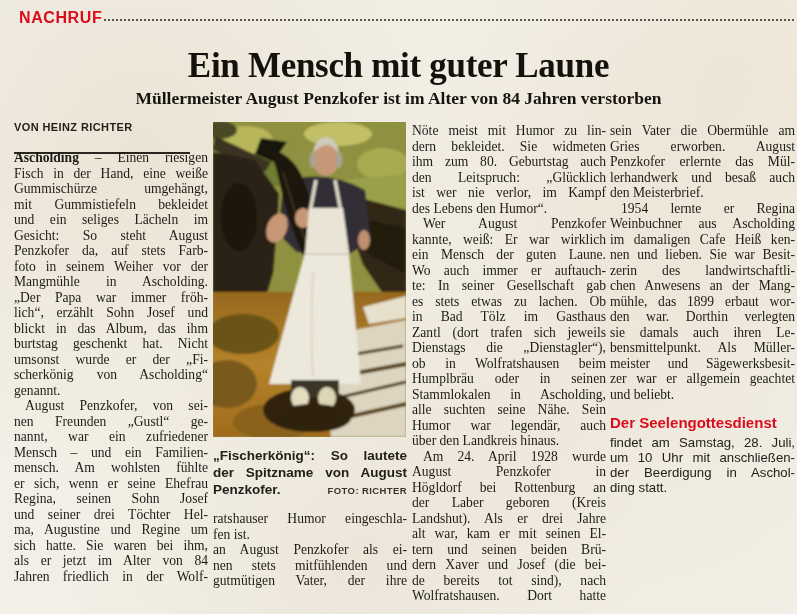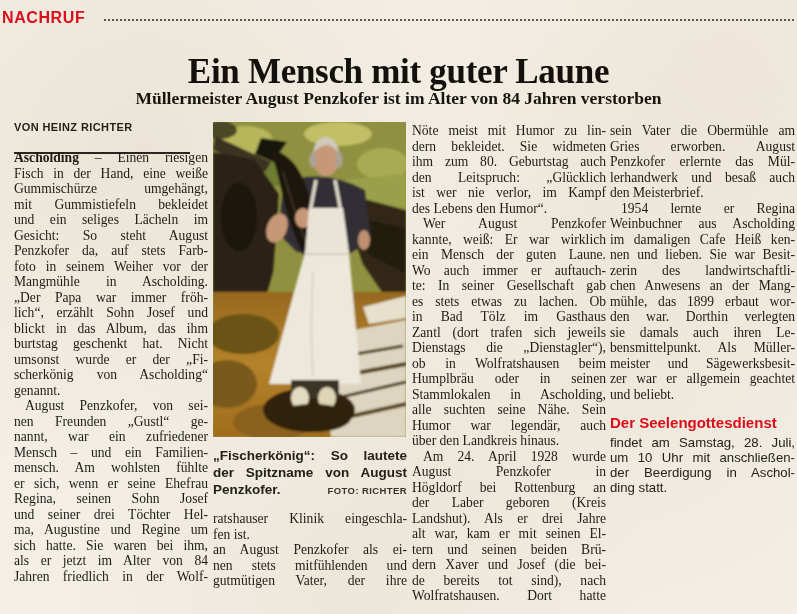--- a/index.html
+++ b/index.html
@@ -8,21 +8,21 @@
     position:relative;width:797px;height:614px;margin:0 auto;overflow:hidden;
     background:#f3efe6;
     background-image:
       radial-gradient(circle at 18% 25%, rgba(214,200,172,.28), transparent 42%),
       radial-gradient(circle at 78% 55%, rgba(216,202,176,.22), transparent 46%),
       radial-gradient(circle at 45% 92%, rgba(205,190,160,.18), transparent 40%),
       radial-gradient(circle at 92% 10%, rgba(222,206,178,.25), transparent 35%);
     color:#1d1a15;
   }
   .kicker{
-    position:absolute;left:2px;top:9px;
+    position:absolute;left:19px;top:9px;
     font:700 16px/1.1 "Liberation Sans", sans-serif;
     letter-spacing:.6px;
     text-align:center;
   }
   .kicker-rule{
     position:absolute;left:104px;right:3px;top:19px;height:0;
     border-top:2px dotted #5a564c;
   }
   .headline{
     position:absolute;left:0;right:0;top:42px;text-align:center;
@@ -75,21 +75,21 @@
   .notice-body .line.left{text-align-last:left;}
 </style>
 </head>
 <body>
 
 <div id="page">
 
   <div class="kicker" style="color: rgb(219, 12, 28);">NACHRUF</div>
   <div class="kicker-rule"></div>
 
-  <h1 class="headline" style="margin:12px;">Ein Mensch mit guter Laune</h1>
+  <h1 class="headline" style="margin:6px;">Ein Mensch mit guter Laune</h1>
   <h2 class="subheadline" style="margin:0;">Müllermeister August Penzkofer ist im Alter von 84 Jahren verstorben</h2>
 
   <div class="byline">VON HEINZ RICHTER</div>
 
   <div class="col" id="col1">
       <div class="line"><b>Ascholding</b> – Einen riesigen</div>
       <div class="line">Fisch in der Hand, eine weiße</div>
       <div class="line">Gummischürze umgehängt,</div>
       <div class="line">mit Gummistiefeln bekleidet</div>
       <div class="line">und ein seliges Lächeln im</div>
@@ -189,21 +189,21 @@
           <ellipse cx="100" cy="296" rx="38" ry="14" fill="#2e2008"></ellipse>
         </g>
       </svg>
     </div>
     <div class="caption">
         <div class="cap-line"><b>„Fischerkönig“:</b> So lautete</div>
         <div class="cap-line">der Spitzname von August</div>
         <div class="cap-line left">Penzkofer.<span class="credit">FOTO: RICHTER</span></div>
       </div>
     <div class="col2-text">
-        <div class="line">ratshauser Klinik eingeschla-</div>
+        <div class="line">ratshauser Humor eingeschla-</div>
         <div class="line left">fen ist.</div>
         <div class="line">an August Penzkofer als ei-</div>
         <div class="line">nen stets mitfühlenden und</div>
         <div class="line">gutmütigen Vater, der ihre</div>
       </div>
   </div>
 
   <div class="col" id="col3">
       <div class="line">Nöte meist mit Humor zu lin-</div>
       <div class="line">dern bekleidet. Sie widmeten</div>

